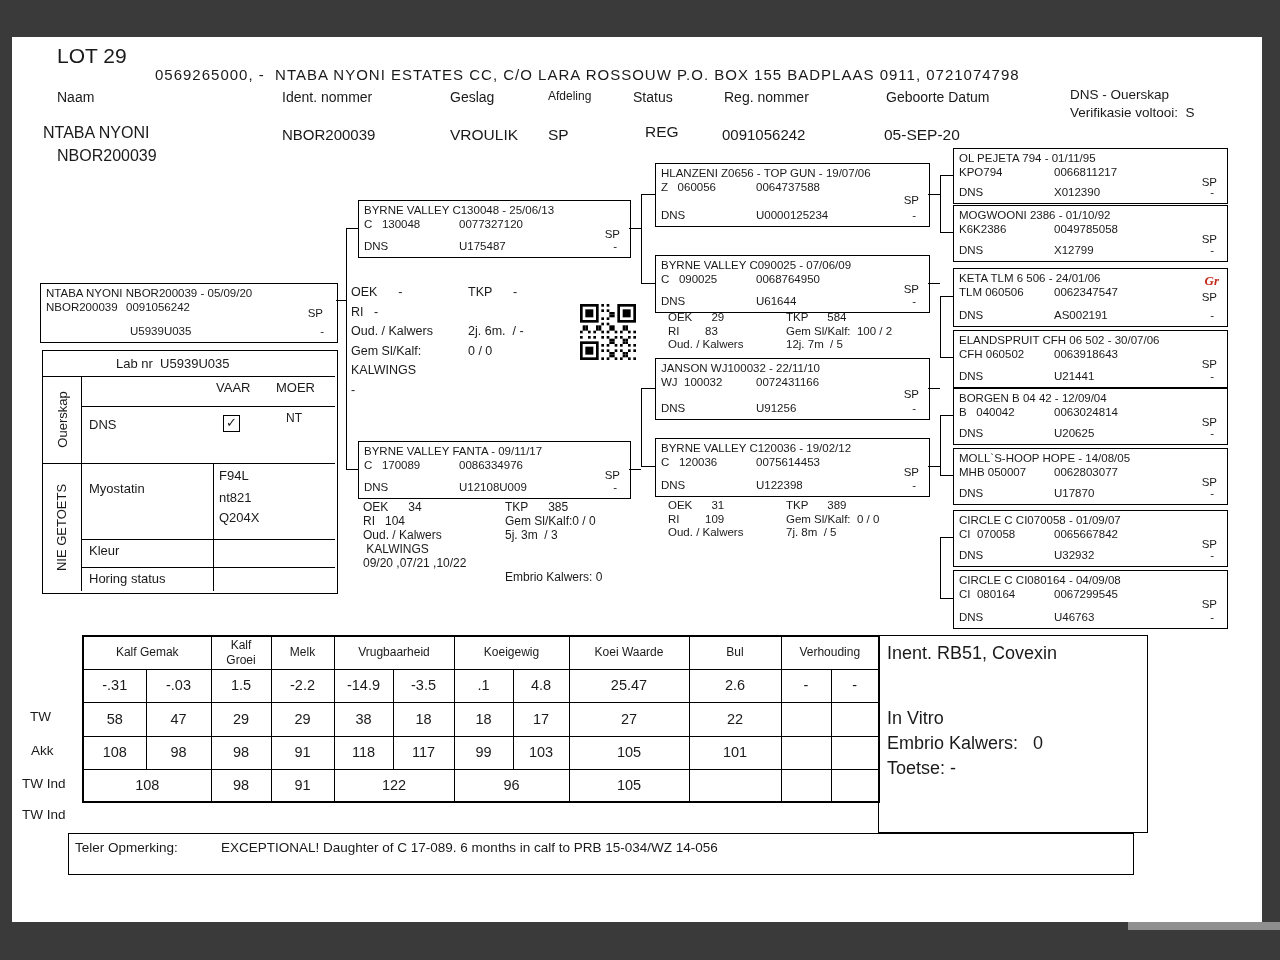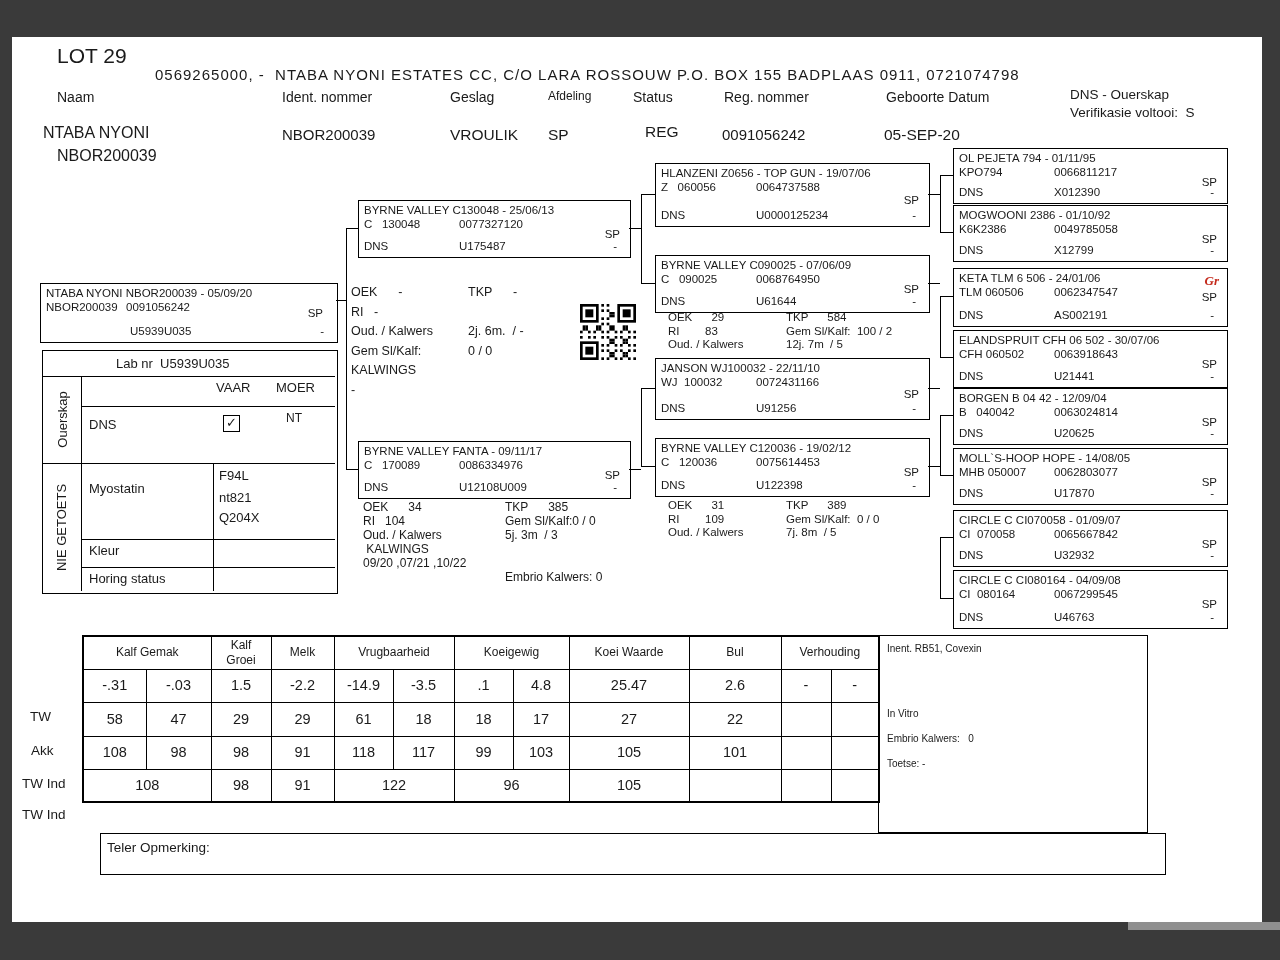--- a/index.html
+++ b/index.html
@@ -42,22 +42,22 @@
   .chk{position:absolute;width:15px;height:15px;border:1.5px solid #000;font-size:13px;line-height:14px;
        text-align:center;}
   
   #ebv-table{position:absolute;left:82px;top:635px;border-collapse:collapse;table-layout:fixed;}
   #ebv-table td{border:1px solid #000;text-align:center;padding:0;font-size:14px;white-space:pre-line;line-height:15px;}
   #ebv-table .grp{font-size:12px;margin-top:6px;}
   #ebv-table .sub{font-size:13.5px;}
   #ebv-table .val{font-size:14.5px;}
   #ebv-table{border:2px solid #000;}
   .rowlab{position:absolute;font-size:13.5px;}
-  .panelbox{position:absolute;left:878px;top:635px;width:268px;height:196px;border:1px solid #000;font-size:10px;}
-  .remarkbox{position:absolute;left:100px;top:833px;width:1064px;height:40px;border:1px solid #000;font-size:13.5px;}
+  .panelbox{position:absolute;left:878px;top:635px;width:268px;height:196px;border:1px solid #000;font-size:18px;}
+  .remarkbox{position:absolute;left:68px;top:833px;width:1064px;height:40px;border:1px solid #000;font-size:13.5px;}
 </style>
 </head>
 <body>
 
 <div id="stage">
 
   <div class="frame" style="left:0;top:0;width:1280px;height:37px"></div>
   <div class="frame" style="left:0;top:37px;width:12px;height:885px"></div>
   <div class="frame" style="left:1262px;top:37px;width:18px;height:885px"></div>
   <div class="frame" style="left:0;top:922px;width:1280px;height:38px"></div>
@@ -487,21 +487,21 @@
       <td class="val">25.47</td>
       <td class="val">2.6</td>
       <td class="val">-</td>
       <td class="val">-</td>
     </tr>
     <tr style="height:34px">
       <td class="val">58</td>
       <td class="val">47</td>
       <td class="val">29</td>
       <td class="val">29</td>
-      <td class="val">61</td>
+      <td class="val">38</td>
       <td class="val">18</td>
       <td class="val">18</td>
       <td class="val">17</td>
       <td class="val">27</td>
       <td class="val">22</td>
       <td class="val"></td>
       <td class="val"></td>
     </tr>
     <tr style="height:33px">
       <td class="val">108</td>
@@ -533,16 +533,17 @@
 
   <div class="panelbox">
     <div class="txt" style="left:8px;top:7px">Inent. RB51, Covexin</div>
     <div class="txt" style="left:8px;top:72px">In Vitro</div>
     <div class="txt" style="left:8px;top:97px">Embrio Kalwers:   0</div>
     <div class="txt" style="left:8px;top:122px">Toetse: -</div>
   </div>
 
   <div class="remarkbox">
     <div class="txt" style="left:6px;top:6px">Teler Opmerking:</div>
+    <div class="txt" style="left:152px;top:6px">EXCEPTIONAL! Daughter of C 17-089. 6 months in calf to PRB 15-034/WZ 14-056</div>
   </div>
 
 
 </div>
 
 </body></html>

